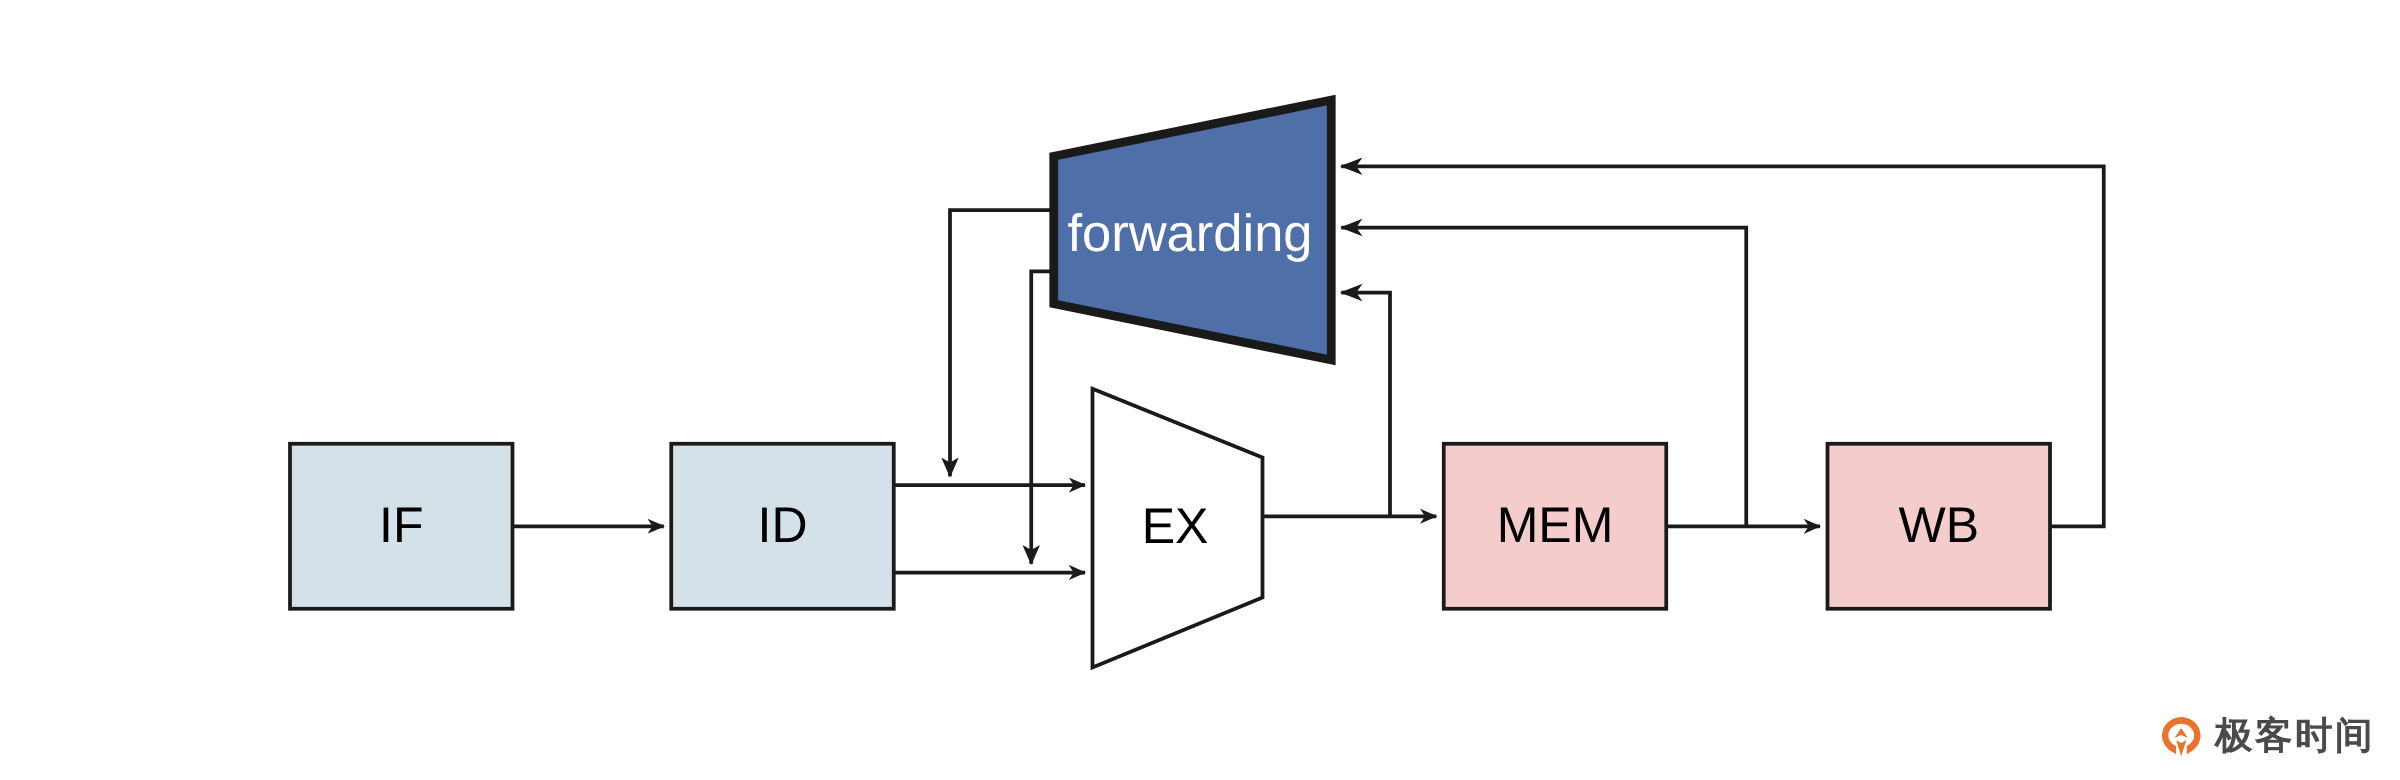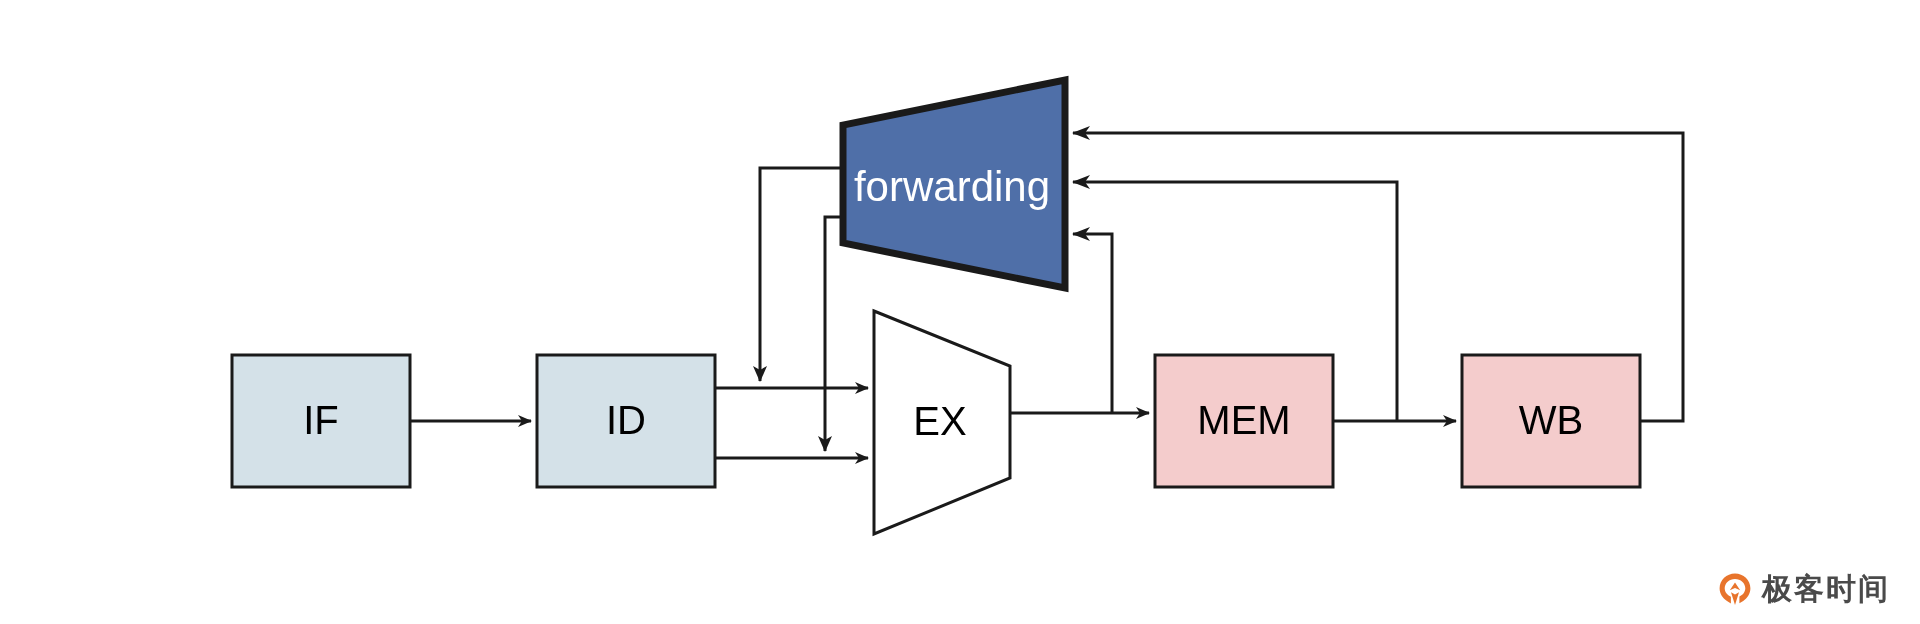--- a/index.html
+++ b/index.html
@@ -34,21 +34,21 @@
   }
   .fwd-label {
     font-family: "Liberation Sans", sans-serif;
     font-size: 42px;
     fill: #ffffff;
     text-anchor: middle;
     dominant-baseline: middle;
   }
   #brand {
     position: absolute;
-    right: 30px;
+    right: 20px;
     bottom: 18px;
     display: flex;
     align-items: center;
     gap: 10px;
   }
   #brand-text {
     font-family: "DejaVu Sans", sans-serif;
     font-size: 30px;
     font-weight: 700;
     color: #4a4a4a;

